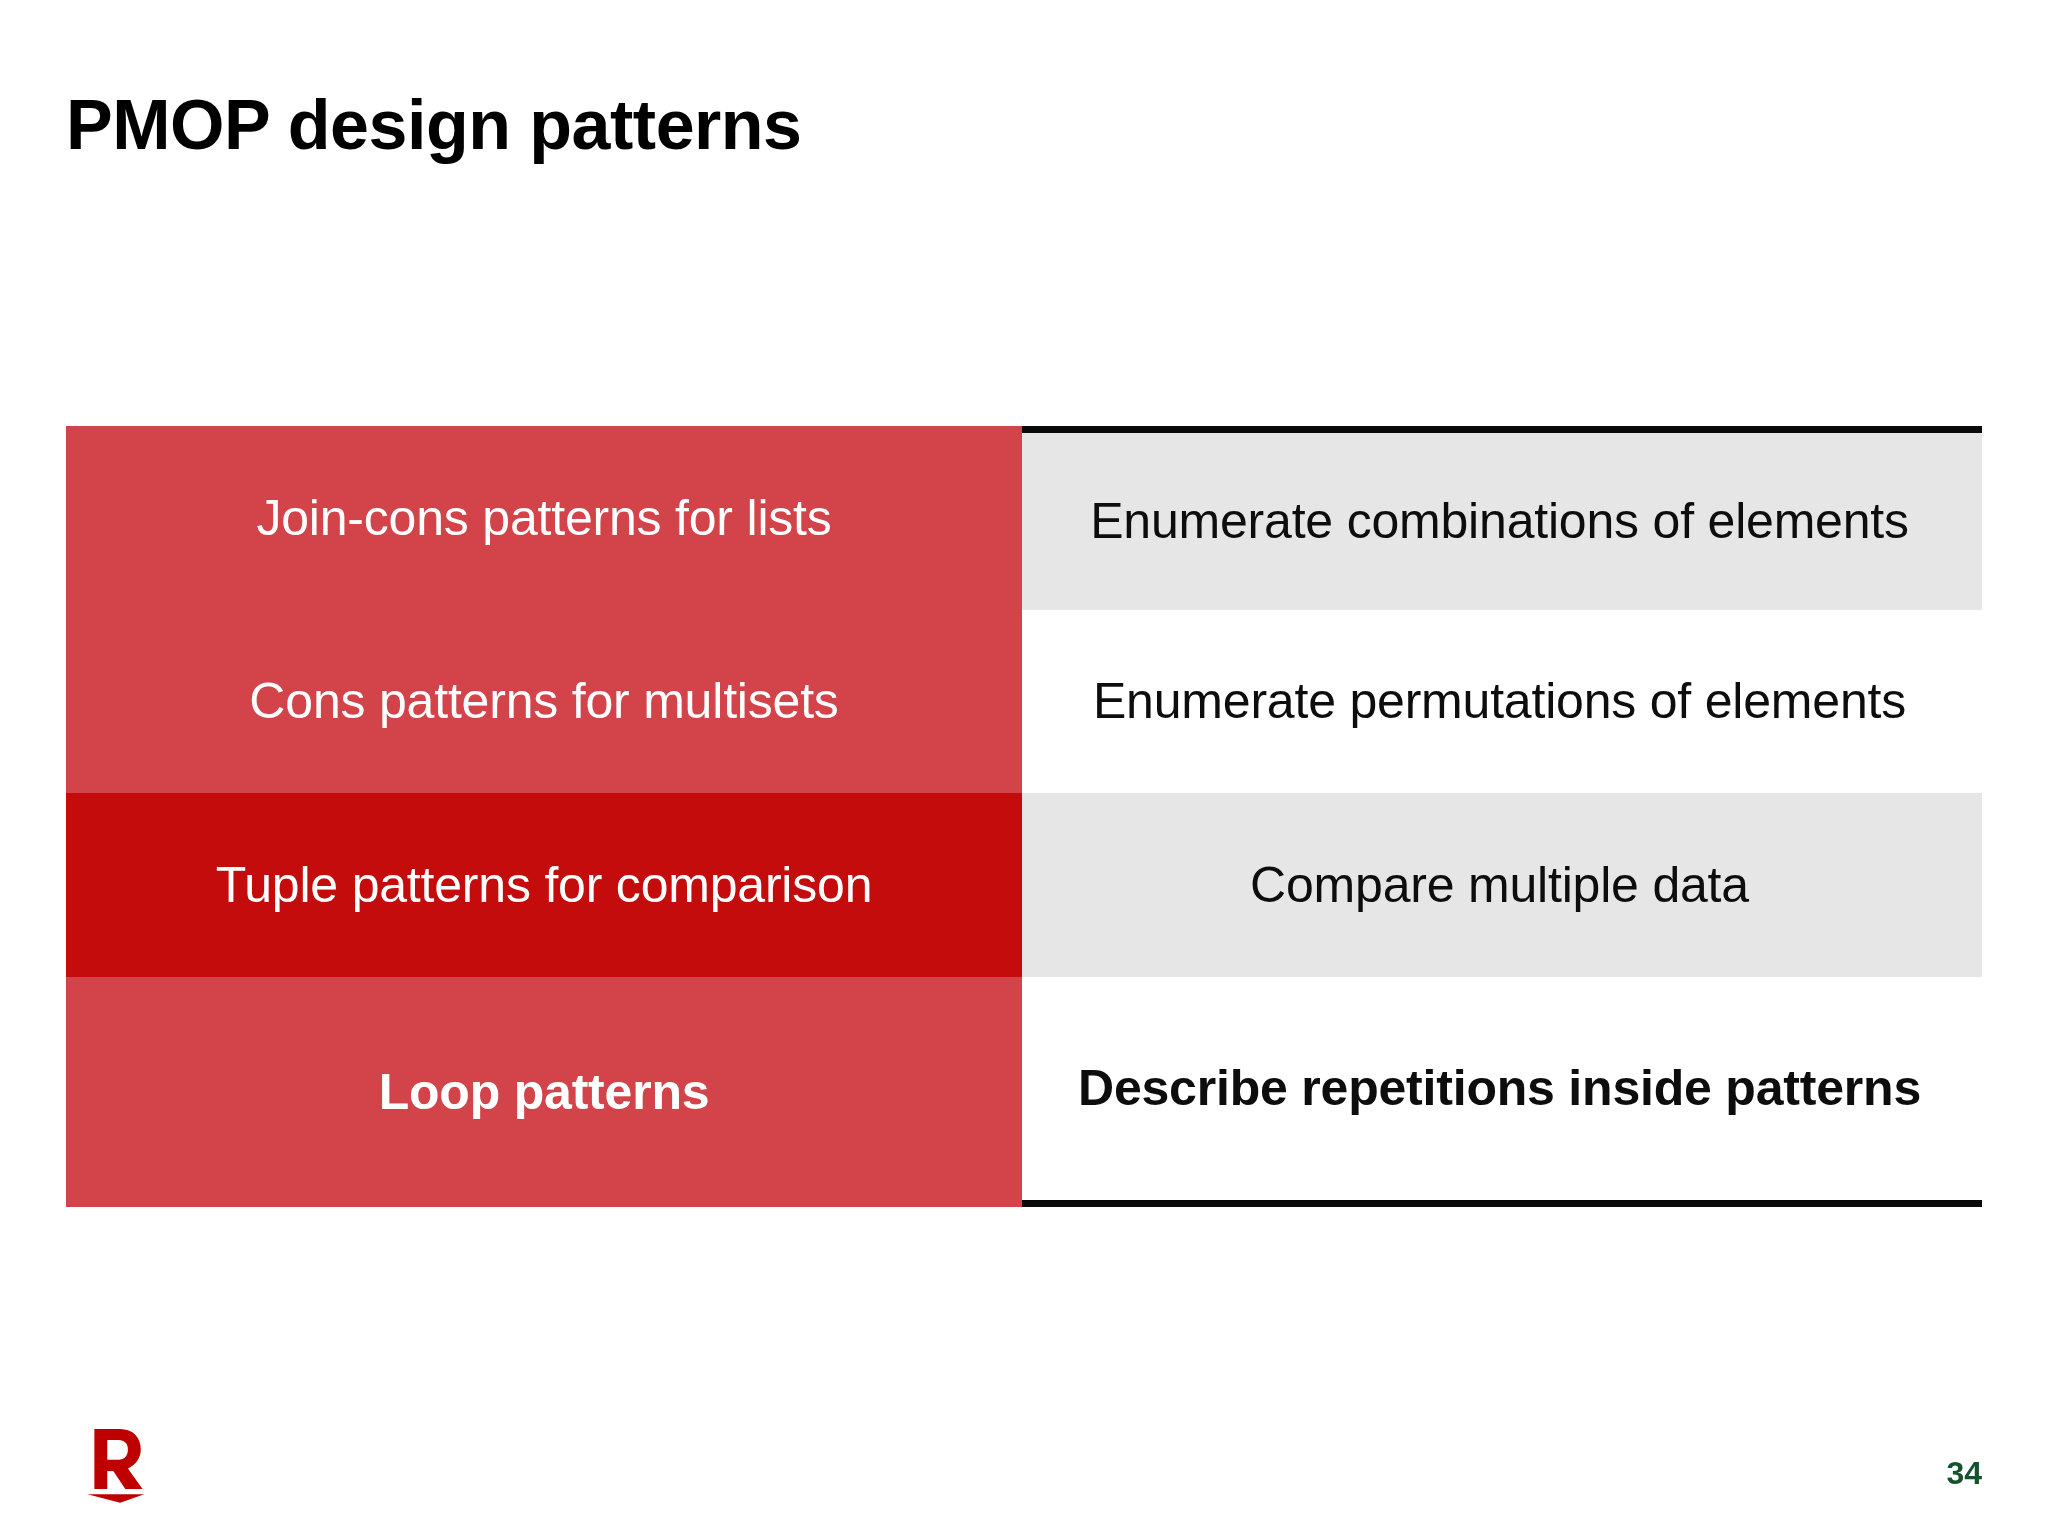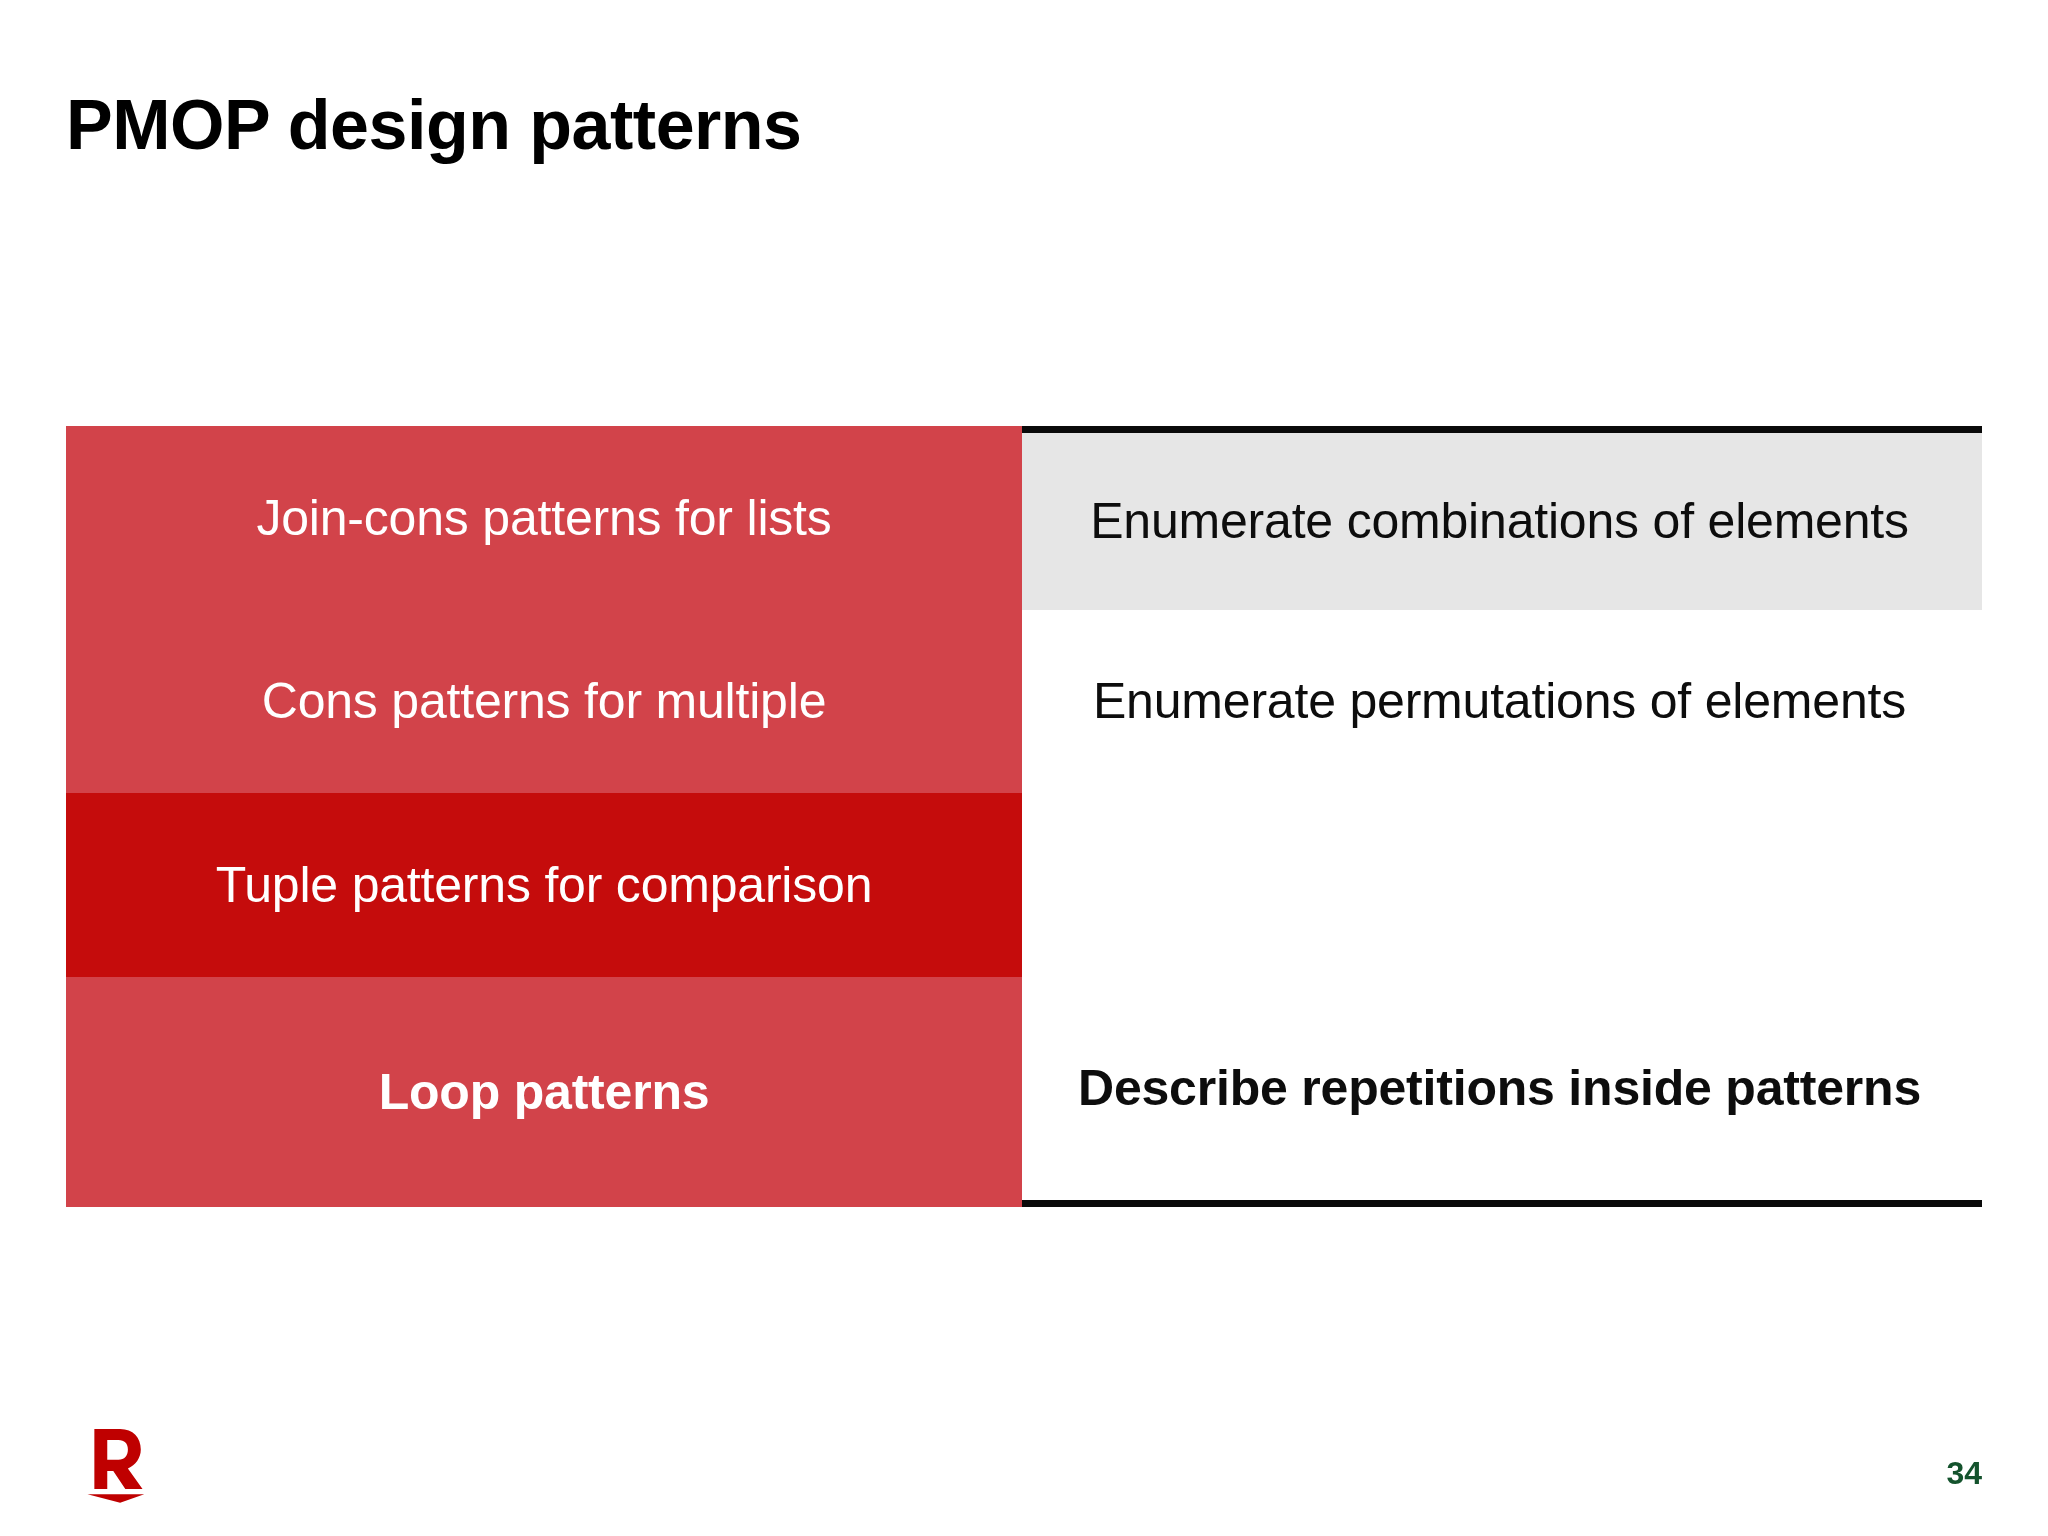--- a/index.html
+++ b/index.html
@@ -112,26 +112,27 @@
 <div class="slide-title">PMOP design patterns</div>
 
 <div class="pattern-table">
 
   <div class="table-row r1">
     <div class="cell cell-left red-light">Join-cons patterns for lists</div>
     <div class="cell cell-right grey-cell rule-top">Enumerate combinations of elements</div>
   </div>
 
   <div class="table-row r2">
-    <div class="cell cell-left red-light">Cons patterns for multiple</div>
+    <div class="cell cell-left red-light">Cons patterns for multisets</div>
     <div class="cell cell-right white-cell">Enumerate permutations of elements</div>
   </div>
 
   <div class="table-row r3">
     <div class="cell cell-left red-strong">Tuple patterns for comparison</div>
+    <div class="cell cell-right grey-cell">Compare multiple data</div>
   </div>
 
   <div class="table-row r4">
     <div class="cell cell-left red-light">Loop patterns</div>
     <div class="cell cell-right white-cell rule-bottom">Describe repetitions inside patterns</div>
   </div>
 
 </div>
 
 <div class="logo">

